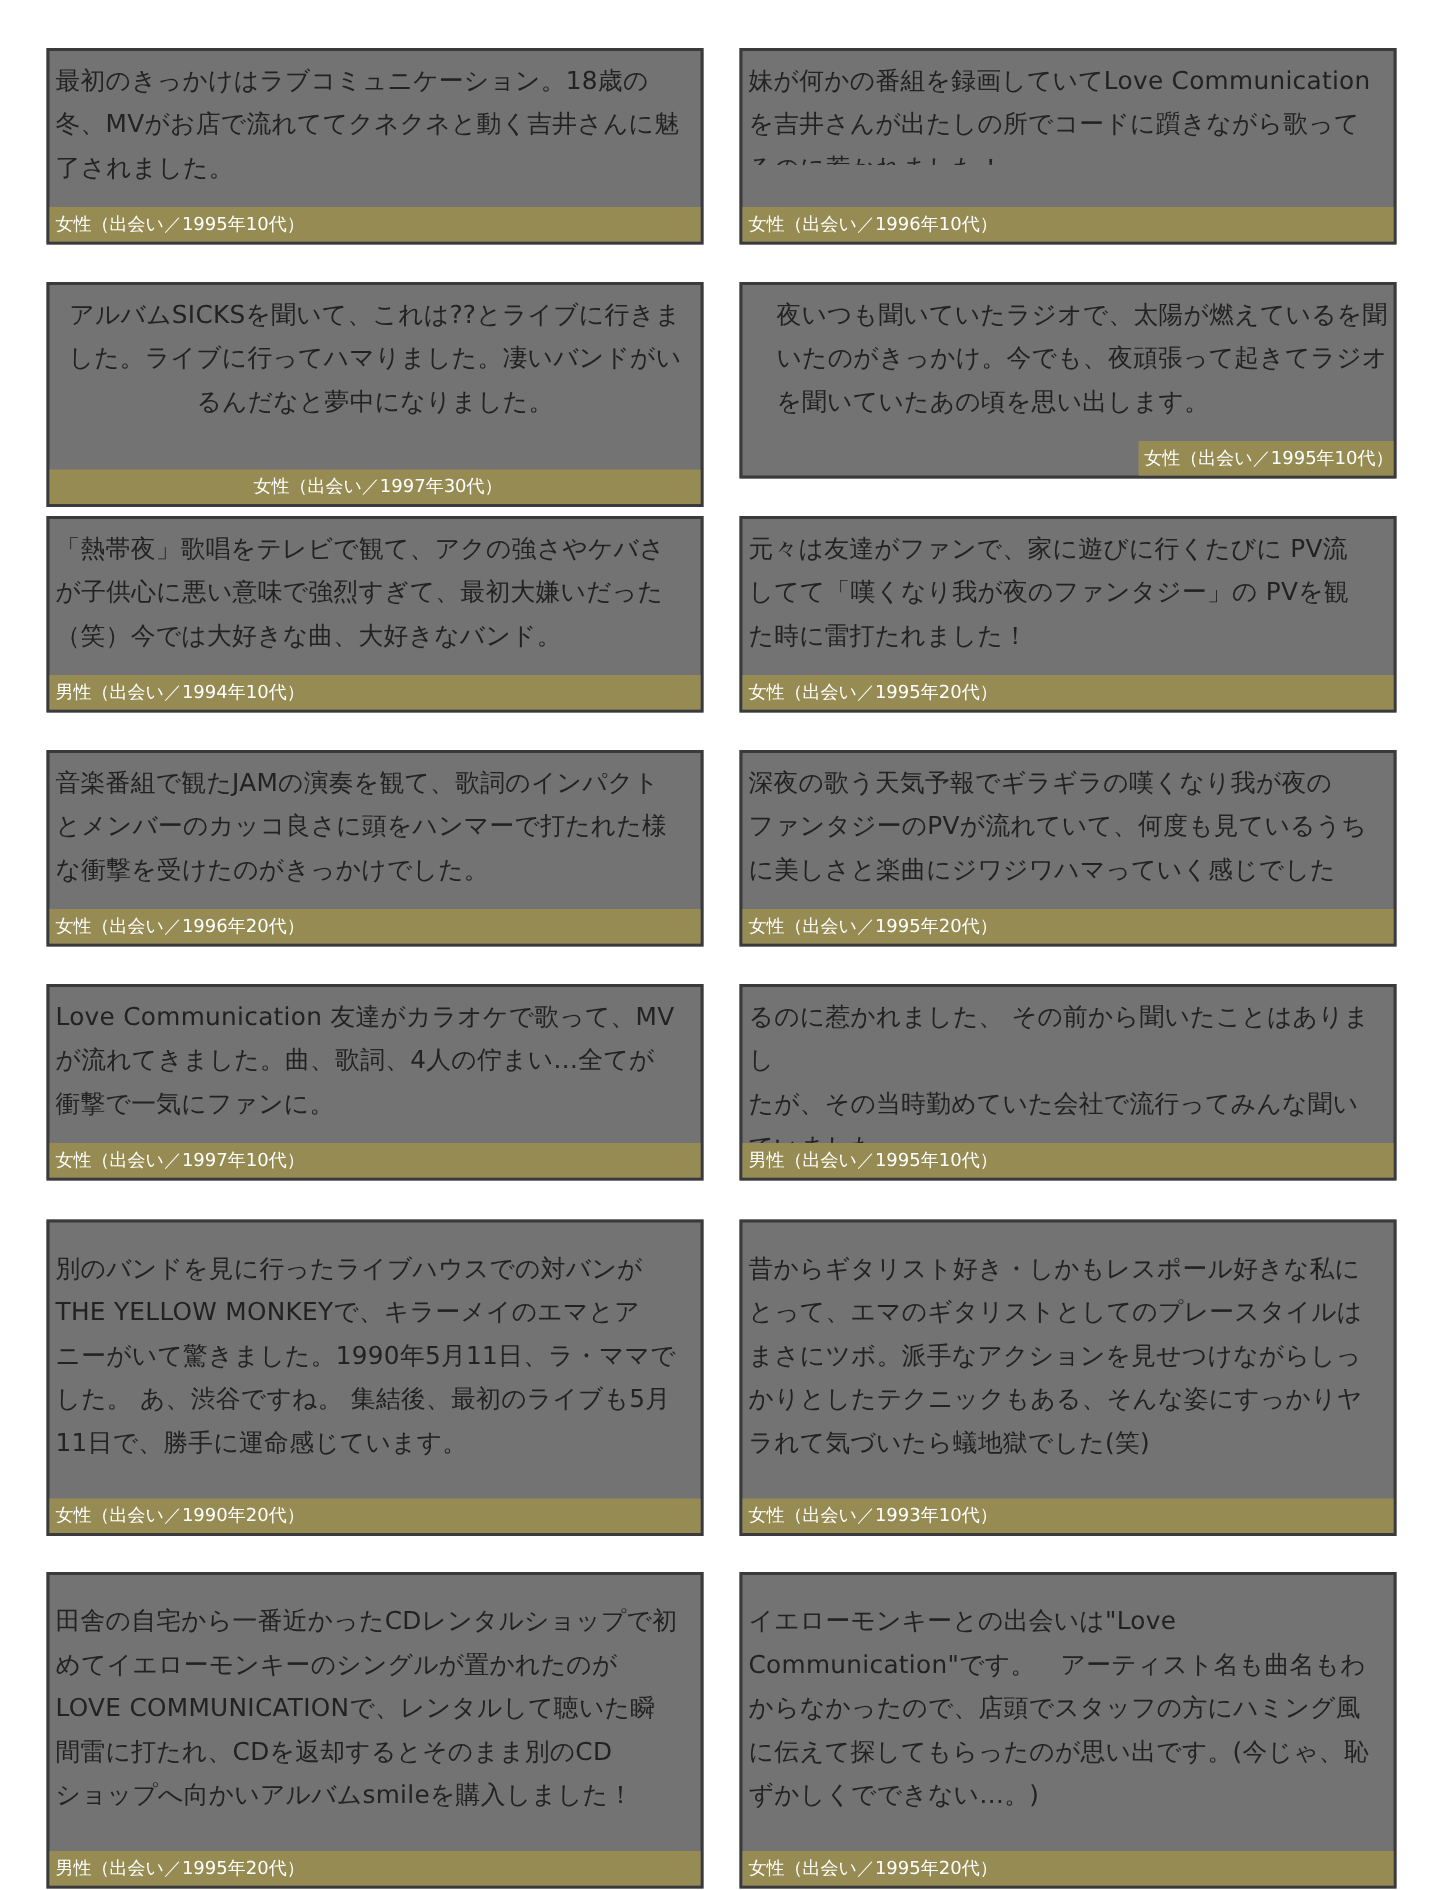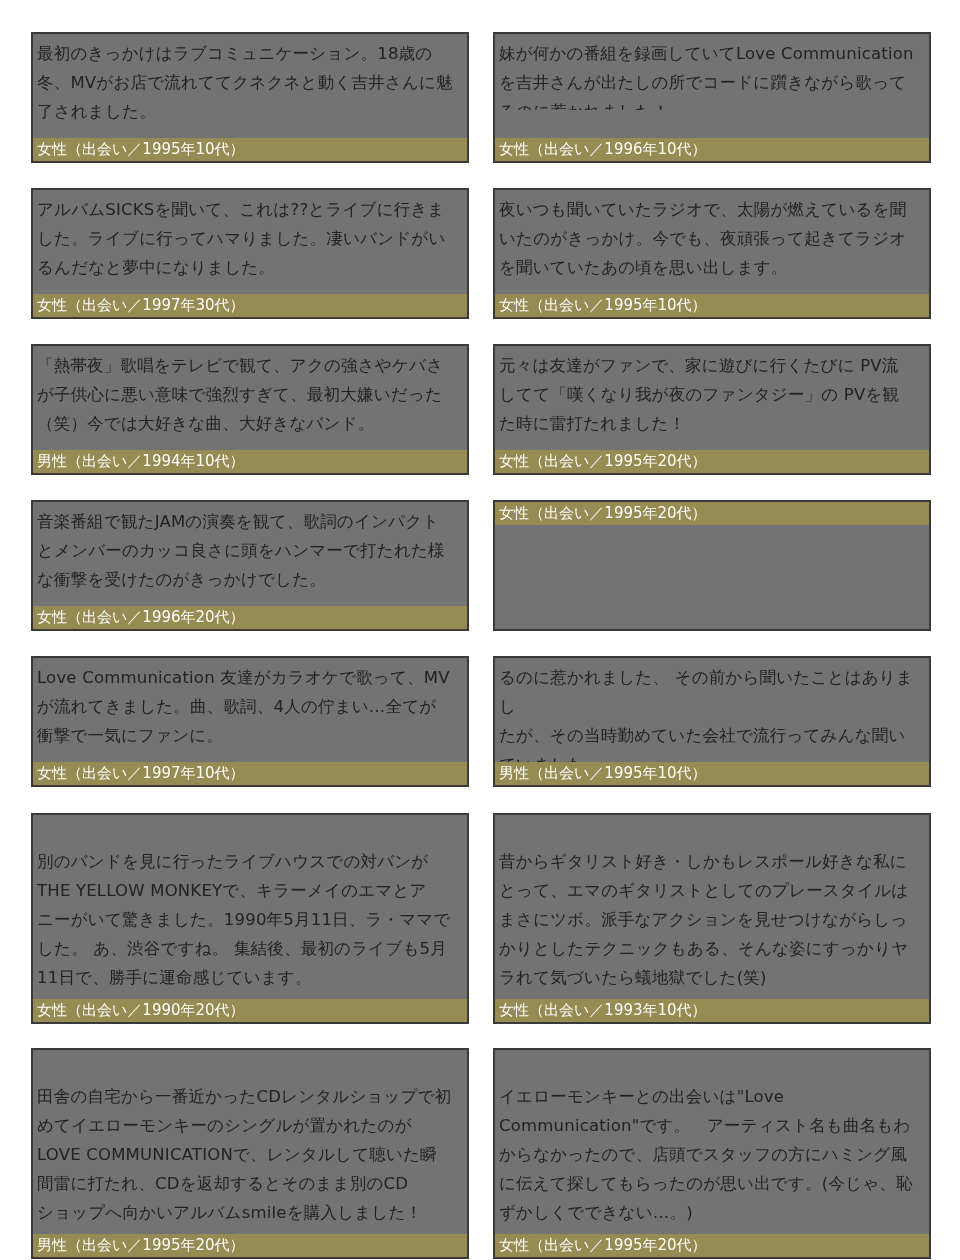--- a/index.html
+++ b/index.html
@@ -18,26 +18,26 @@
   .card .body {
     flex: 1;
     padding: 5px 4px 0 4px;
     font-size: 16.5px;
     line-height: 29px;
     color: #222222;
     letter-spacing: 0.2px;
     white-space: pre-line;
     overflow: hidden;
   }
-  .card.tall .body { padding-top: 32px; }
+  .card.tall .body { padding-top: 16px; }
   .card .footer {
     height: 23px;
     background: #968b52;
     color: #ffffff;
-    font-size: 15px;
+    font-size: 12px;
     line-height: 23px;
     padding-left: 4px;
     white-space: nowrap;
     overflow: hidden;
   }
   .c-left { left: 31px; width: 438px; }
   .c-right { left: 493px; width: 438px; }
 </style>
 </head>
 <body>
@@ -48,27 +48,27 @@
 了されました。</div>
   <div class="footer">女性（出会い／1995年10代）</div>
 </div>
 <div class="card c-right" style="top:32px;height:131px;gap:28px;">
   <div class="body">妹が何かの番組を録画していてLove Communication
 を吉井さんが出たしの所でコードに躓きながら歌って
 るのに惹かれました！</div>
   <div class="footer">女性（出会い／1996年10代）</div>
 </div>
 
-<div class="card c-left" style="top:188px;height:131px;">
+<div class="card c-left" style="top:188px;height:150px;text-align:center;">
   <div class="body">アルバムSICKSを聞いて、これは??とライブに行きま
 した。ライブに行ってハマりました。凄いバンドがい
 るんだなと夢中になりました。</div>
   <div class="footer">女性（出会い／1997年30代）</div>
 </div>
-<div class="card c-right" style="top:188px;height:131px;">
+<div class="card c-right" style="top:188px;height:131px;align-items:flex-end;">
   <div class="body">夜いつも聞いていたラジオで、太陽が燃えているを聞
 いたのがきっかけ。今でも、夜頑張って起きてラジオ
 を聞いていたあの頃を思い出します。</div>
   <div class="footer">女性（出会い／1995年10代）</div>
 </div>
 
 <div class="card c-left" style="top:344px;height:131px;">
   <div class="body">「熱帯夜」歌唱をテレビで観て、アクの強さやケバさ
 が子供心に悪い意味で強烈すぎて、最初大嫌いだった
 （笑）今では大好きな曲、大好きなバンド。</div>
@@ -81,20 +81,23 @@
   <div class="footer">女性（出会い／1995年20代）</div>
 </div>
 
 <div class="card c-left" style="top:500px;height:131px;">
   <div class="body">音楽番組で観たJAMの演奏を観て、歌詞のインパクト
 とメンバーのカッコ良さに頭をハンマーで打たれた様
 な衝撃を受けたのがきっかけでした。</div>
   <div class="footer">女性（出会い／1996年20代）</div>
 </div>
 <div class="card c-right" style="top:500px;height:131px;">
+  <div class="body">深夜の歌う天気予報でギラギラの嘆くなり我が夜の
+ファンタジーのPVが流れていて、何度も見ているうち
+に美しさと楽曲にジワジワハマっていく感じでした</div>
   <div class="footer">女性（出会い／1995年20代）</div>
 </div>
 
 <div class="card c-left" style="top:656px;height:131px;justify-content:flex-end;">
   <div class="body">Love Communication 友達がカラオケで歌って、MV
 が流れてきました。曲、歌詞、4人の佇まい…全てが
 衝撃で一気にファンに。</div>
   <div class="footer">女性（出会い／1997年10代）</div>
 </div>
 <div class="card c-right" style="top:656px;height:131px;">

